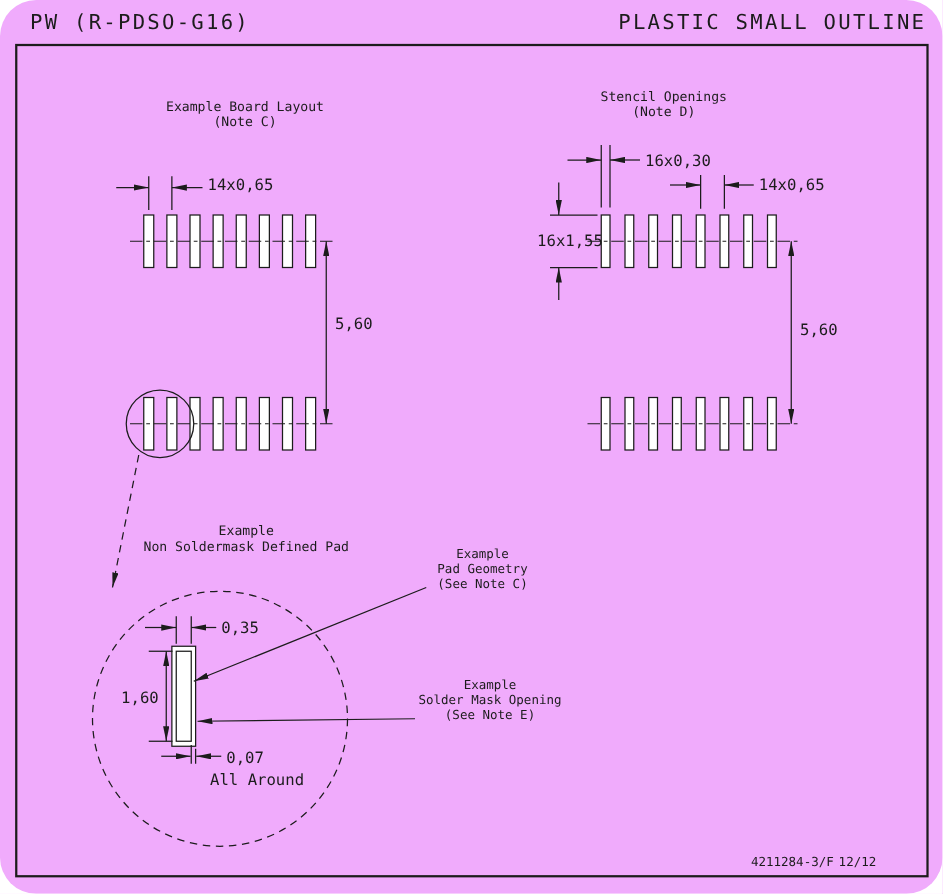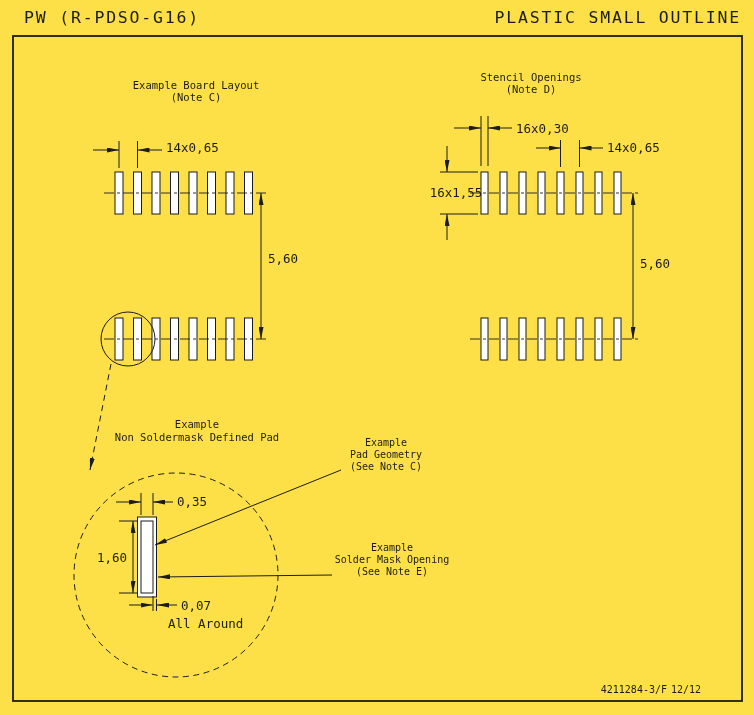--- a/index.html
+++ b/index.html
@@ -1,16 +1,16 @@
 <!DOCTYPE html>
 <html><head>
 <meta charset="utf-8">
 <style>
   html, body { margin: 0; padding: 0; background: #ffffff; }
-  .page { width: 754px; height: 715px; background: #fde047; position: relative; overflow: hidden; }
+  .page { width: 754px; height: 715px; background: #f0abfc; position: relative; overflow: hidden; border-radius: 29px; }
   svg { display: block; }
   svg text { font-family: "DejaVu Sans Mono", "Liberation Mono", monospace; fill: #1c1c1c; }
   .t-header { font-size: 16.5px; letter-spacing: 1.8px; }
   .t-title  { font-size: 10.5px; }
   .t-dim    { font-size: 12.5px; }
   .t-label  { font-size: 10px; }
   .t-foot   { font-size: 10px; }
   .ln  { stroke: #1c1c1c; stroke-width: 1; fill: none; }
   .ln2 { stroke: #1c1c1c; stroke-width: 1.8; fill: none; }
   .cl  { stroke: #1c1c1c; stroke-width: 0.9; fill: none; stroke-dasharray: 10 3 3 3; }

